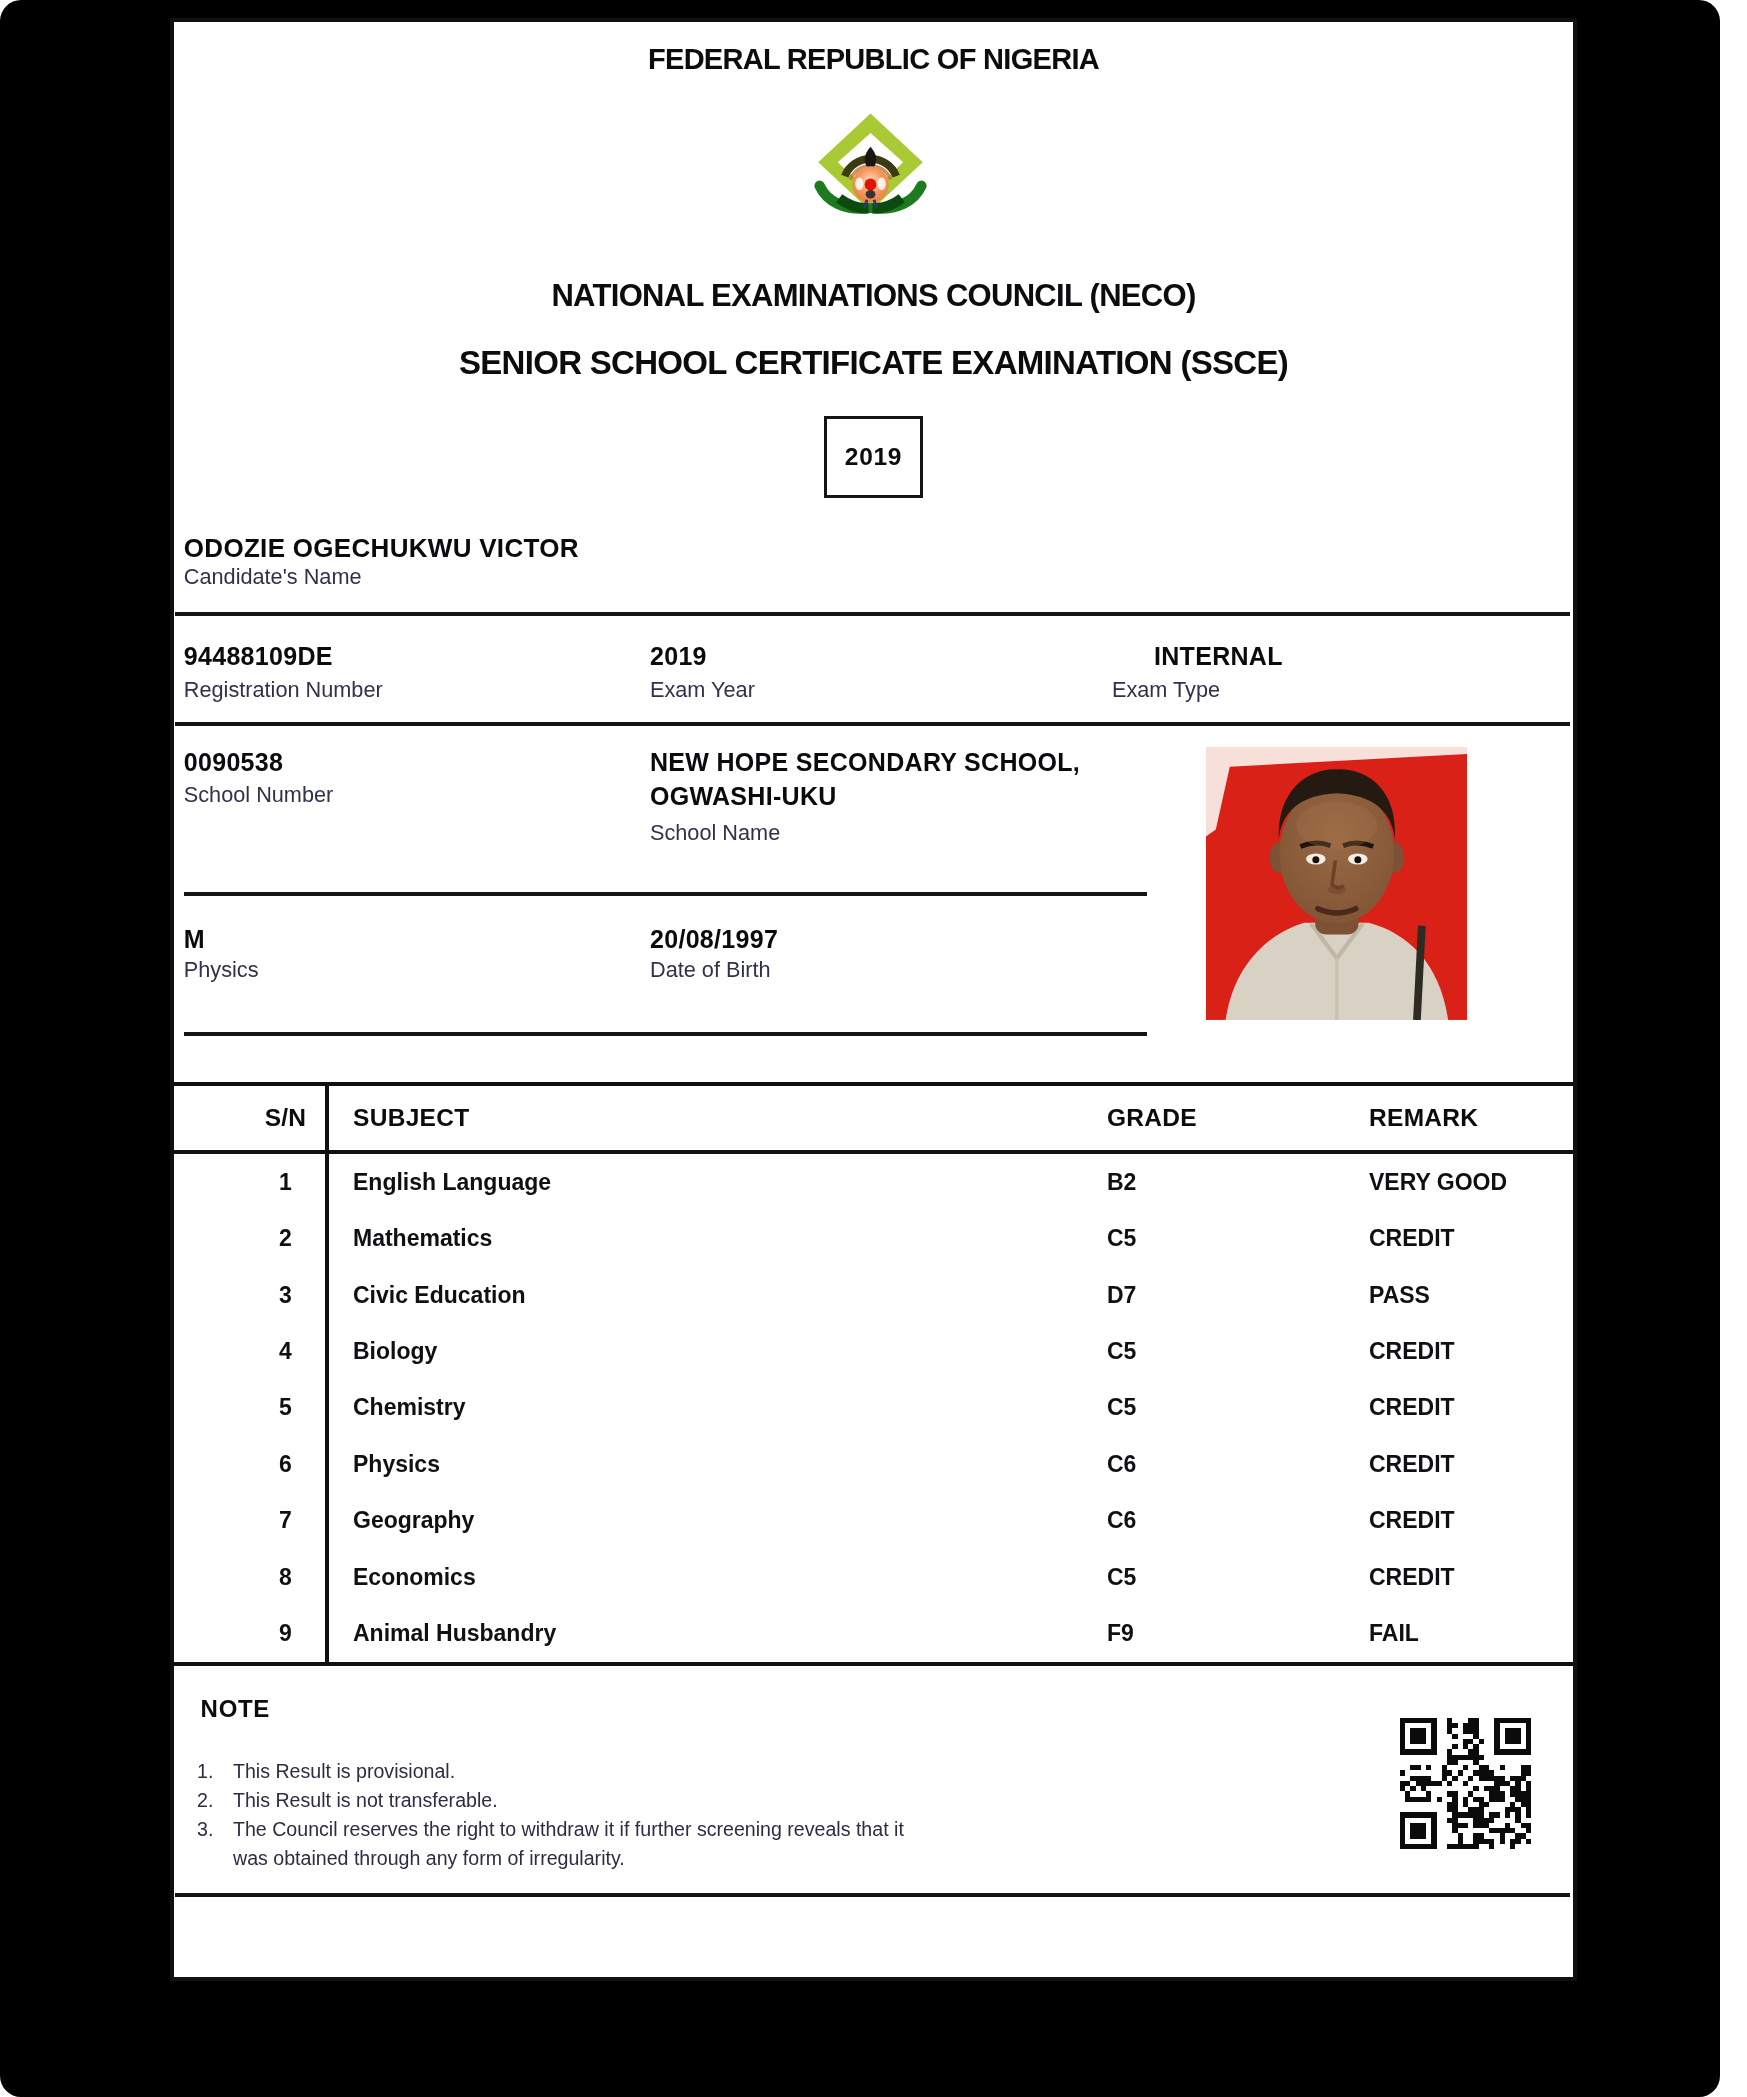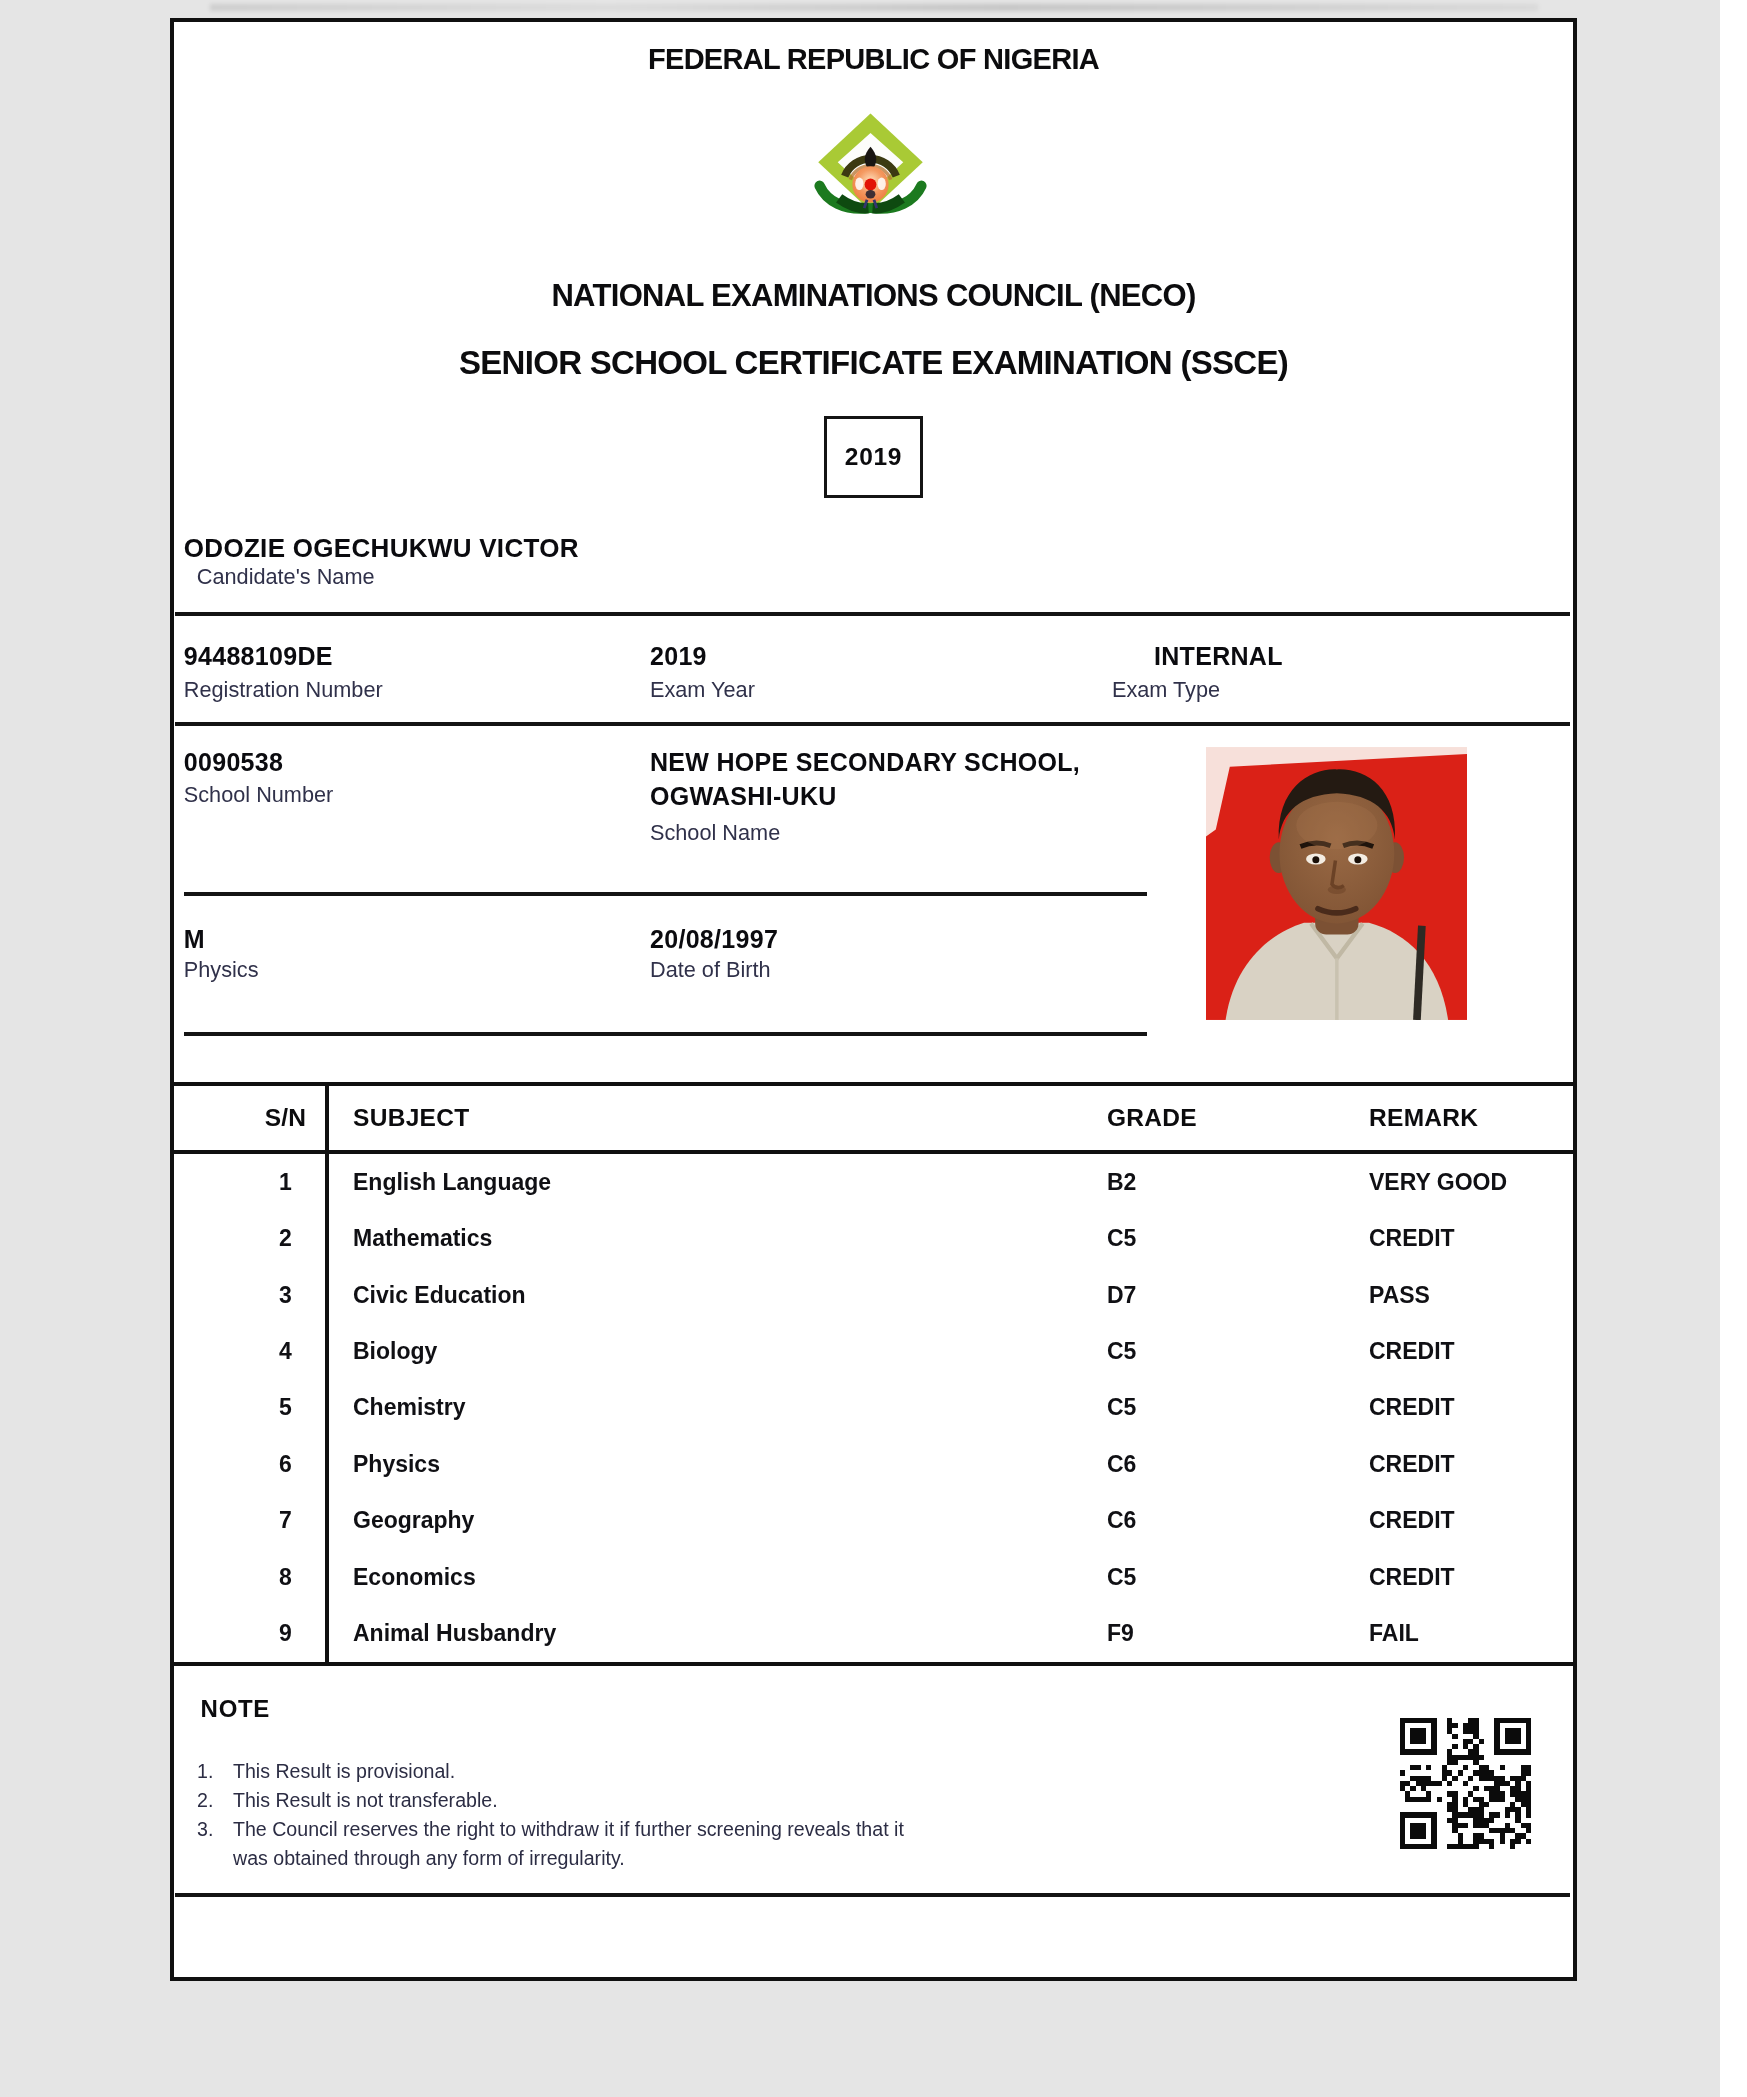--- a/index.html
+++ b/index.html
@@ -1,17 +1,17 @@
 <!DOCTYPE html>
 <html style="font-size:11.2px"><head>
 <meta charset="utf-8">
 <style>
   html,body{margin:0;padding:0;background:#ffffff;}
-  .canvas{position:relative;width:1720px;height:2097px;background:#e5e5e5;
-          font-family:"Liberation Sans",sans-serif;color:#0c0c0e;overflow:hidden;}
+  .canvas{position:relative;width:1720px;height:2097px;background:#000000;
+          font-family:"Liberation Sans",sans-serif;color:#0c0c0e;overflow:hidden;border-radius:21px;}
   .smudge{position:absolute;left:210px;top:3.5px;width:1328px;height:7.7px;
           background:linear-gradient(90deg,rgba(0,0,0,.10),rgba(0,0,0,.04) 30%,rgba(0,0,0,.14) 60%,rgba(0,0,0,.05));
           filter:blur(2.1px);}
   .page{position:absolute;left:170px;top:17.5px;width:1407px;height:1963px;
         border:4.2px solid #101010;box-sizing:border-box;background:#fff;}
   .abs{position:absolute;}
   .center{left:0;right:0;text-align:center;}
   .h-country{top:21px;font-size:29px;font-weight:700;letter-spacing:-0.7px;}
   .h-council{top:256px;font-size:31px;font-weight:700;letter-spacing:-0.7px;}
   .h-ssce{top:322px;font-size:33px;font-weight:700;letter-spacing:-0.7px;}
@@ -87,21 +87,21 @@
     </div>
 
     <div class="abs center h-council">NATIONAL EXAMINATIONS COUNCIL (NECO)</div>
     <div class="abs center h-ssce">SENIOR SCHOOL CERTIFICATE EXAMINATION (SSCE)</div>
 
     <div class="abs year-box">
       <span>2019</span>
     </div>
 
     <div class="abs col1 value name" style="top:511px;">ODOZIE OGECHUKWU VICTOR</div>
-    <div class="abs col1 label" style="top:542px;margin-left:13px;">Candidate's Name</div>
+    <div class="abs col1 label" style="top:542px;">Candidate's Name</div>
     <div class="hline full" style="top:590px;"></div>
 
     <div class="abs col1 value" style="top:620px;">94488109DE</div>
     <div class="abs col1 label" style="top:655px;">Registration Number</div>
     <div class="abs col2 value" style="top:620px;">2019</div>
     <div class="abs col2 label" style="top:655px;">Exam Year</div>
     <div class="abs col3 value" style="top:620px;margin-left:42px;">INTERNAL</div>
     <div class="abs col3 label" style="top:655px;">Exam Type</div>
     <div class="hline full" style="top:700px;"></div>
 

